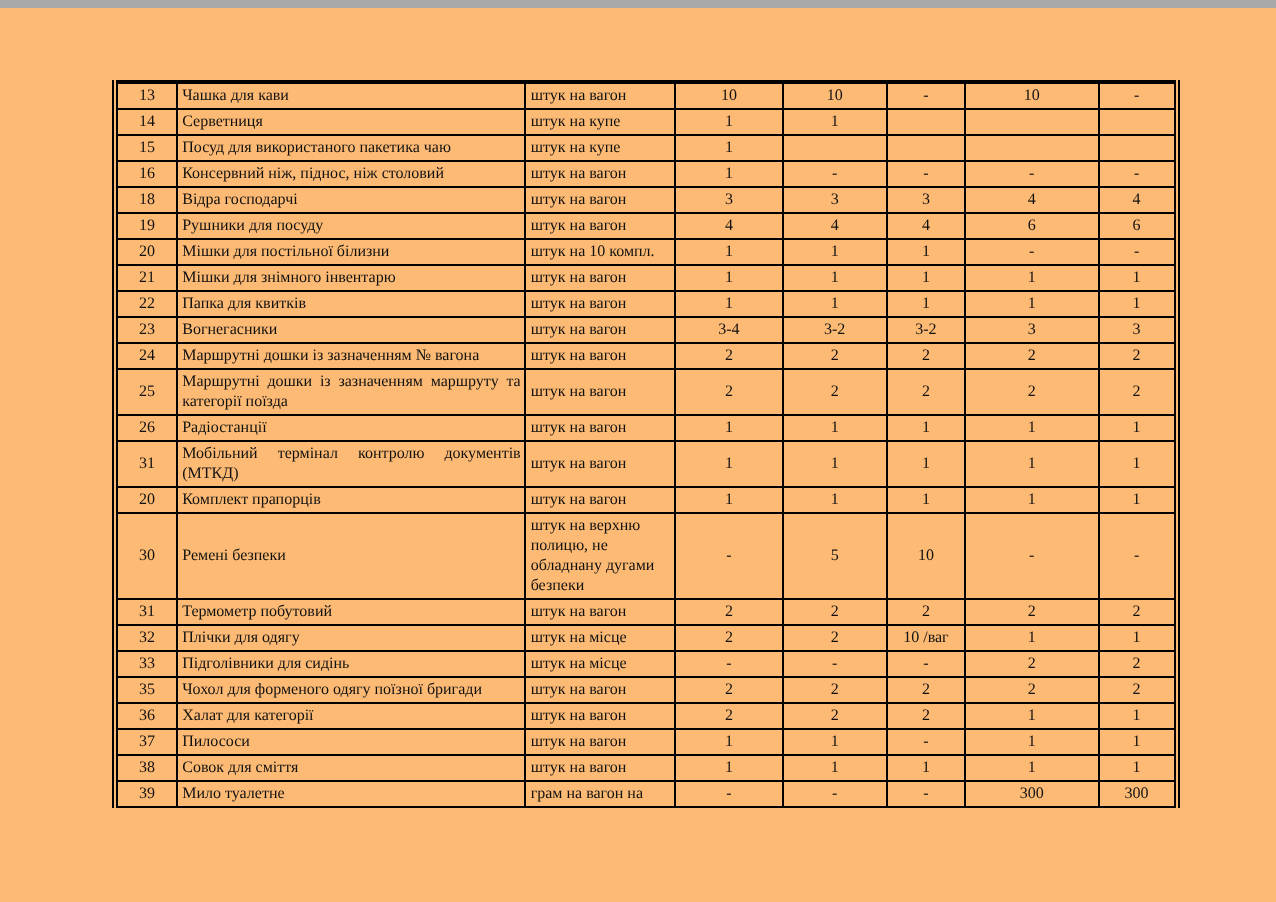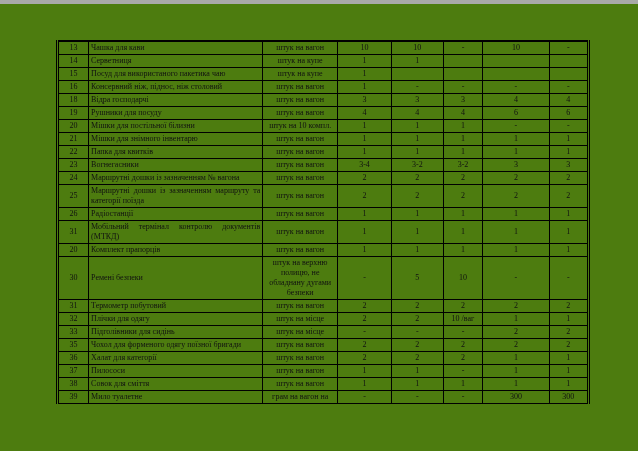--- a/index.html
+++ b/index.html
@@ -5,21 +5,21 @@
   html, body {
     margin: 0;
     padding: 0;
     background: #ffffff;
     font-family: "Liberation Serif", "DejaVu Serif", serif;
   }
   .viewport {
     position: relative;
     width: 638px;
     height: 451px;
-    background: #4d7c0f;
+    background: #fdba74;
     overflow: hidden;
   }
   .top-bar {
     position: absolute;
     left: 0; top: 0;
     width: 638px; height: 4px;
     background: #a9a9a9;
   }
   table.inv {
     position: absolute;
@@ -37,21 +37,21 @@
     color: #111;
   }
   table.inv td {
     border: 1px solid #000;
     padding: 1px 2px;
     vertical-align: middle;
     overflow: hidden;
   }
   td.c-num   { text-align: center; }
   td.c-name  { text-align: justify; text-justify: inter-word; padding-left: 4px; padding-right: 4px; }
-  td.c-unit  { text-align: center; border-right: 3px double #000; font-family: Liberation Serif, serif; }
+  td.c-unit  { text-align: left; border-right: 3px double #000; font-family: Liberation Serif, serif; }
   td.c-v     { text-align: center; }
   td.c-v3    { text-align: center; border-right: 3px double #000; }
 </style>
 </head>
 <body>
 
 <div class="viewport">
   <div class="top-bar" style="background: rgb(169, 169, 169);"></div>
   <table class="inv">
     <colgroup>

